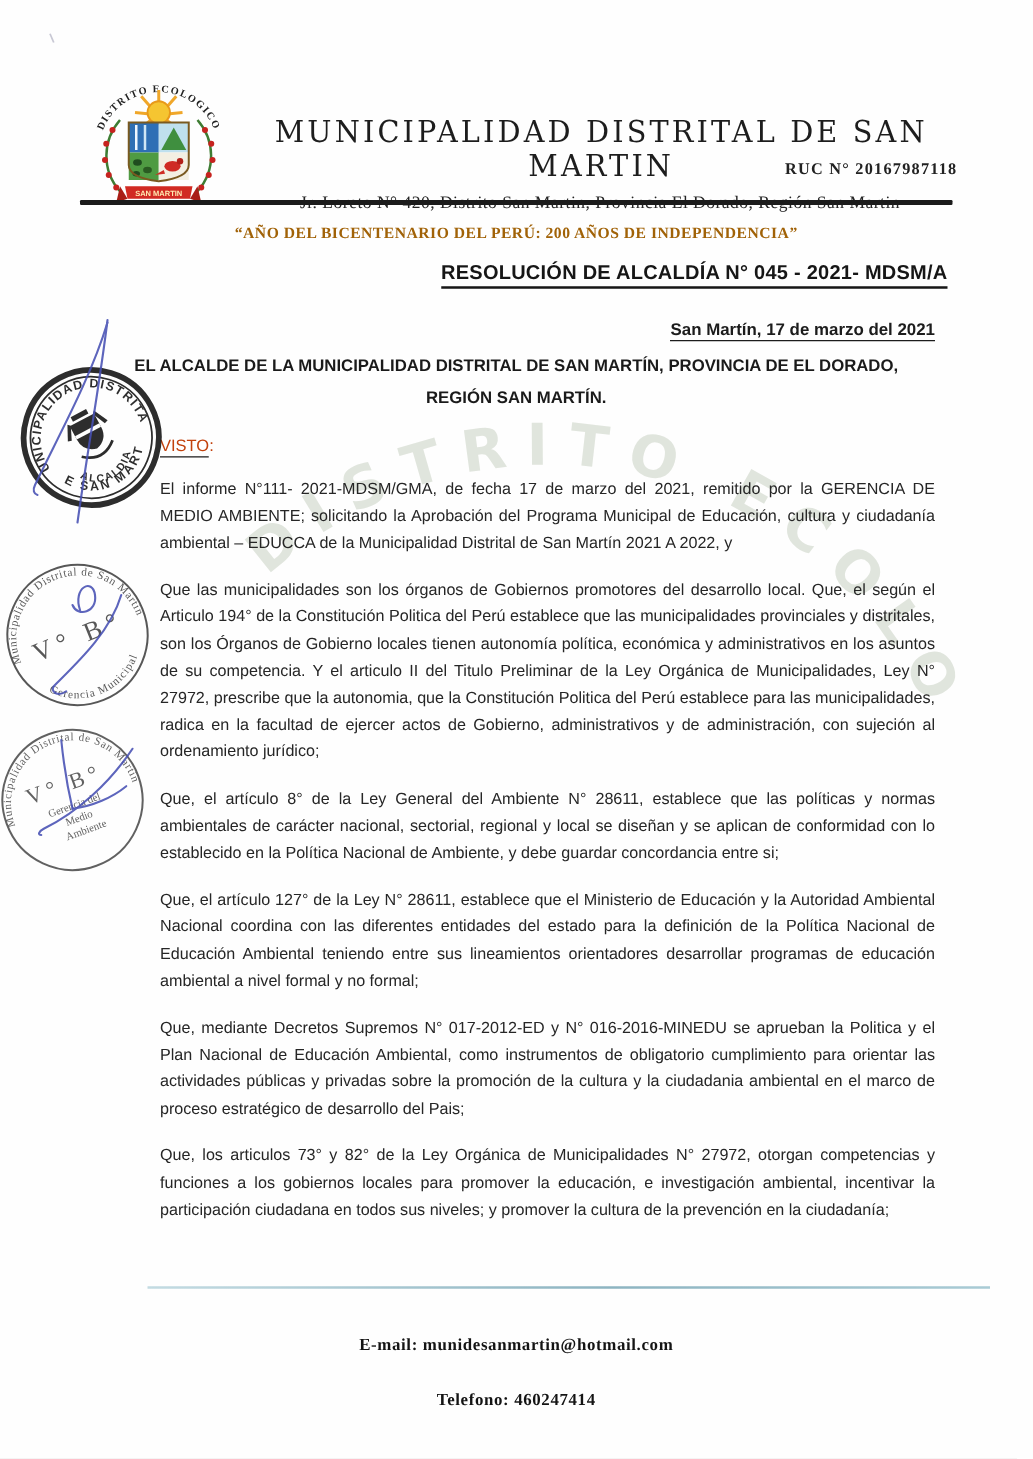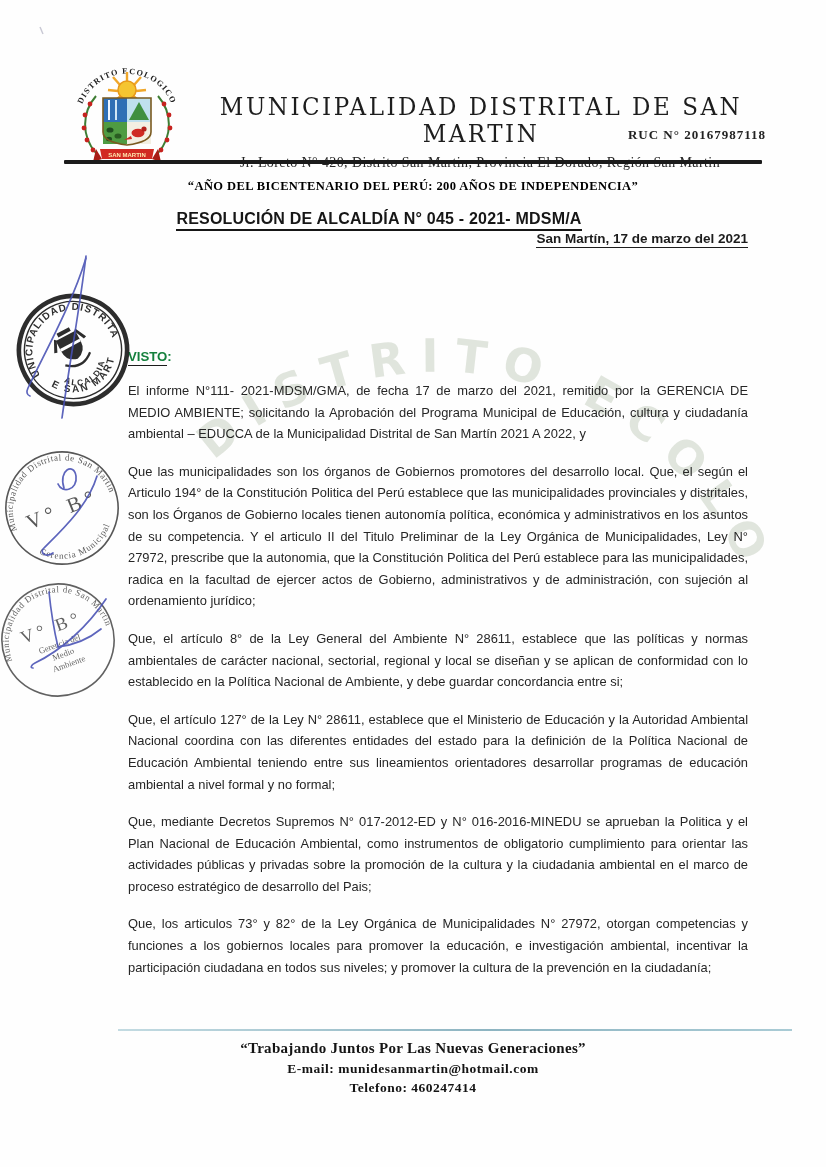--- a/index.html
+++ b/index.html
@@ -20,55 +20,55 @@
     font-family:"Liberation Serif",serif;font-weight:bold;font-size:13px;letter-spacing:1px;color:#222;
   }
   .addr-line{
     position:absolute;left:160px;top:155px;width:640px;text-align:center;
     font-family:"Liberation Serif",serif;font-size:14px;letter-spacing:.4px;color:#242424;
   }
   .header-rule{position:absolute;left:64px;top:160px;width:698px;height:4px;background:#1b1b1b;border-radius:1px;}
   
   .motto{
     position:absolute;left:0;top:179px;width:826px;text-align:center;
-    font-family:"Liberation Serif",serif;font-weight:bold;font-size:12.5px;letter-spacing:.4px;color:#000000;
-  }
-  .res-title-wrap{position:absolute;left:0;top:210px;width:758px;text-align:center;}
+    font-family:"Liberation Serif",serif;font-weight:bold;font-size:12.5px;letter-spacing:.4px;color:#a16207;
+  }
+  .res-title-wrap{position:absolute;left:0;top:210px;width:758px;text-align:right;}
   .res-title{
     display:inline-block;font-size:16px;font-weight:bold;letter-spacing:.2px;color:#161616;
     border-bottom:2px solid #161616;padding-bottom:1px;
   }
-  .date-wrap{position:absolute;right:78px;top:229px;}
+  .date-wrap{position:absolute;right:78px;top:255px;}
   .date-line{
     display:inline-block;font-size:13.5px;font-weight:bold;color:#1c1c1c;
     border-bottom:1.5px solid #1c1c1c;padding-bottom:1px;
   }
   .addressee{
     position:absolute;left:93px;top:280px;width:640px;text-align:center;
     font-size:13.4px;font-weight:bold;line-height:25px;color:#1a1a1a;
   }
   
   .body-copy{position:absolute;left:128px;top:349px;width:620px;}
-  .sec-label{font-size:13.2px;font-weight:bold;color:#15803d;margin:0 0 14px 0;}
+  .sec-label{font-size:13.2px;font-weight:normal;color:#c2410c;margin:0 0 14px 0;}
   .sec-label .lbl{border-bottom:1.6px solid #1b1b1b;padding-bottom:1px;}
   .body-copy p.para{
     margin:16px 0 13px 0;font-size:12.9px;line-height:21.6px;text-align:justify;color:#262626;
   }
   .mb-lg{margin-bottom:16px !important;}
   
   .footer-rule{
     position:absolute;left:118px;top:1029px;width:674px;height:2px;
     background:linear-gradient(to right,#c3dbe2,#8db4c1 55%,#a9cbd5);
   }
   .footer{
     position:absolute;left:0;top:1040px;width:826px;text-align:center;
     font-family:"Liberation Serif",serif;font-weight:bold;color:#141414;
   }
   .footer .f-motto{font-size:15px;letter-spacing:.3px;margin-bottom:4px;}
-  .footer .f-line{font-size:13.5px;letter-spacing:.5px;margin-bottom:3px;}
+  .footer .f-line{font-size:13.5px;letter-spacing:.5px;margin-bottom:3px;margin-top:28px;}
   
   .overlay{position:absolute;left:0;top:0;width:826px;height:1167px;pointer-events:none;}
 </style>
 </head>
 <body>
 
 <div class="page">
 
   <svg class="overlay" viewBox="0 0 826 1167" aria-hidden="true">
     <defs>
@@ -151,35 +151,35 @@
   <div class="motto">“AÑO DEL BICENTENARIO DEL PERÚ: 200 AÑOS DE INDEPENDENCIA”</div>
 
   <div class="res-title-wrap">
     <span class="res-title">RESOLUCIÓN DE ALCALDÍA N° 045 - 2021- MDSM/A</span>
   </div>
 
   <div class="date-wrap">
     <span class="date-line">San Martín, 17 de marzo del 2021</span>
   </div>
 
+  <div class="addressee">EL ALCALDE DE LA MUNICIPALIDAD DISTRITAL DE SAN MARTÍN, PROVINCIA DE EL DORADO, REGIÓN SAN MARTÍN.</div>
 
   <div class="body-copy">
     <p class="sec-label mb-lg"><span class="lbl">VISTO</span><span>:</span></p>
     <p class="para mb-lg">El informe N°111- 2021-MDSM/GMA, de fecha 17 de marzo del 2021, remitido por la GERENCIA DE MEDIO AMBIENTE; solicitando la Aprobación del Programa Municipal de Educación, cultura y ciudadanía ambiental – EDUCCA de la Municipalidad Distrital de San Martín 2021 A 2022, y</p>
 
     <p class="para">Que las municipalidades son los órganos de Gobiernos promotores del desarrollo local. Que, el según el Articulo 194° de la Constitución Politica del Perú establece que las municipalidades provinciales y distritales, son los Órganos de Gobierno locales tienen autonomía política, económica y administrativos en los asuntos de su competencia. Y el articulo II del Titulo Preliminar de la Ley Orgánica de Municipalidades, Ley N° 27972, prescribe que la autonomia, que la Constitución Politica del Perú establece para las municipalidades, radica en la facultad de ejercer actos de Gobierno, administrativos y de administración, con sujeción al ordenamiento jurídico;</p>
     <p class="para">Que, el artículo 8° de la Ley General del Ambiente N° 28611, establece que las políticas y normas ambientales de carácter nacional, sectorial, regional y local se diseñan y se aplican de conformidad con lo establecido en la Política Nacional de Ambiente, y debe guardar concordancia entre si;</p>
     <p class="para">Que, el artículo 127° de la Ley N° 28611, establece que el Ministerio de Educación y la Autoridad Ambiental Nacional coordina con las diferentes entidades del estado para la definición de la Política Nacional de Educación Ambiental teniendo entre sus lineamientos orientadores desarrollar programas de educación ambiental a nivel formal y no formal;</p>
     <p class="para">Que, mediante Decretos Supremos N° 017-2012-ED y N° 016-2016-MINEDU se aprueban la Politica y el Plan Nacional de Educación Ambiental, como instrumentos de obligatorio cumplimiento para orientar las actividades públicas y privadas sobre la promoción de la cultura y la ciudadania ambiental en el marco de proceso estratégico de desarrollo del Pais;</p>
     <p class="para">Que, los articulos 73° y 82° de la Ley Orgánica de Municipalidades N° 27972, otorgan competencias y funciones a los gobiernos locales para promover la educación, e investigación ambiental, incentivar la participación ciudadana en todos sus niveles; y promover la cultura de la prevención en la ciudadanía;</p>
   </div>
 
   <div class="footer-rule"></div>
   <div class="footer">
-    <div class="f-motto">“Trabajando Juntos Por Las Nuevas Generaciones”</div>
     <div class="f-line">E-mail: munidesanmartin@hotmail.com</div>
     <div class="f-line">Telefono:  460247414</div>
   </div>
 
   <svg class="overlay" viewBox="0 0 826 1167" aria-hidden="true">
     <defs>
       <path id="s1top" d="M -40 10 A 41 41 0 1 1 40 10" fill="none"></path>
       <path id="s1bot" d="M -34 25 A 42 42 0 0 0 34 25" fill="none"></path>
       <path id="s1alc" d="M -26 17 A 27 27 0 0 0 26 17" fill="none"></path>
       <path id="s2top" d="M -46 22 A 50 50 0 1 1 46 22" fill="none"></path>

